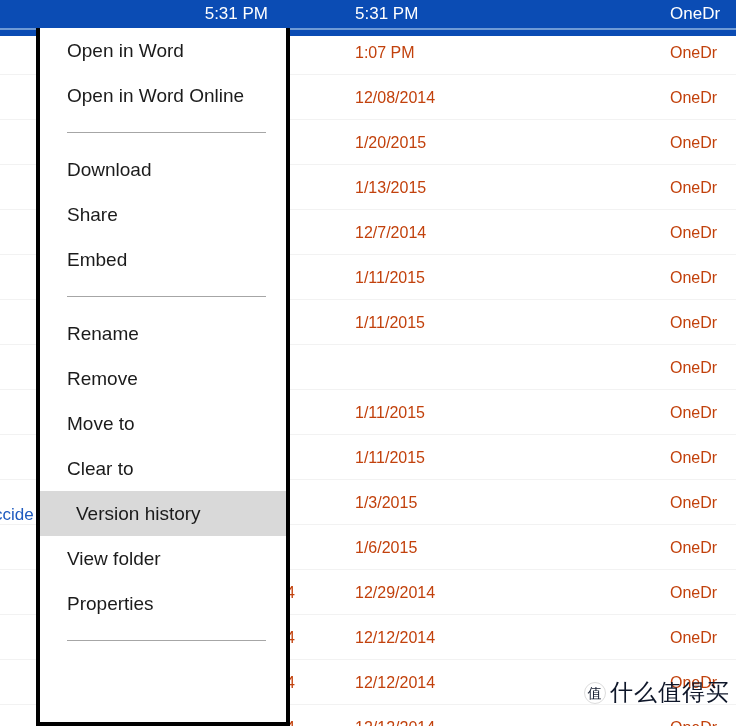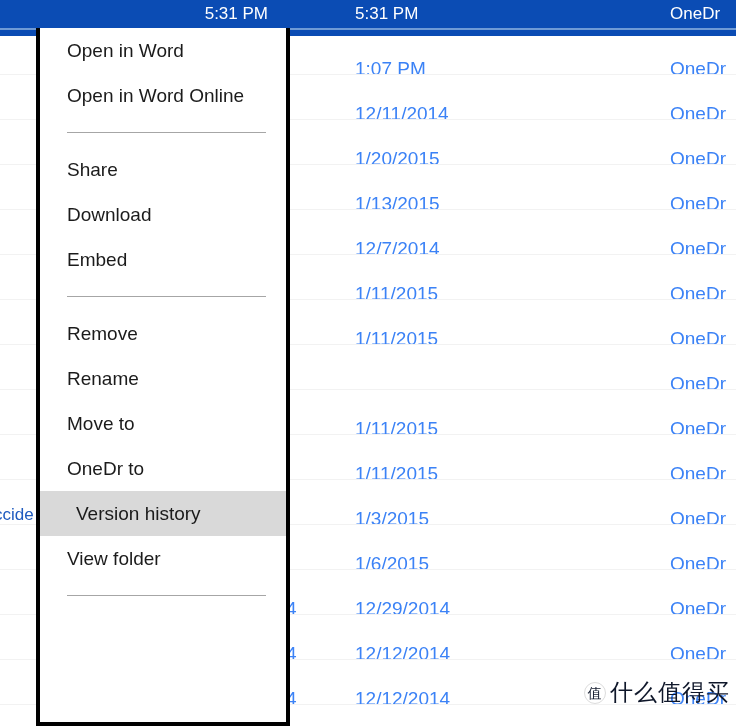--- a/index.html
+++ b/index.html
@@ -29,22 +29,22 @@
   }
 
   .row {
     position:absolute; left:0; width:736px; height:45px;
   }
   .row .sep {
     position:absolute; left:0; bottom:0; width:736px; height:1px;
     background:#f2f2f2;
   }
   .row .cell {
-    position:absolute; top:16px; height:45px; line-height:45px;
-    color:#3b82f6; font-size:19px; white-space:nowrap;
+    position:absolute; top:0; height:45px; line-height:45px;
+    color:#c2410c; font-size:16px; white-space:nowrap;
   }
   .row .cell.c0 { left:286px; }
   .row .cell.c1 { left:355px; }
   .row .cell.c2 { left:670px; }
 
   .link-text {
     position:absolute; left:-6px; top:505px;
     color:#1f5bbf; font-size:17px; white-space:nowrap;
   }
 
@@ -98,21 +98,21 @@
 
     <div id="rows-container">
         <div class="row" style="top: 30px;">
           <div class="cell c0"></div>
           <div class="cell c1">1:07 PM</div>
           <div class="cell c2">OneDr</div>
           <div class="sep"></div>
         </div>
         <div class="row" style="top: 75px;">
           <div class="cell c0"></div>
-          <div class="cell c1">12/11/2014</div>
+          <div class="cell c1">12/08/2014</div>
           <div class="cell c2">OneDr</div>
           <div class="sep"></div>
         </div>
         <div class="row" style="top: 120px;">
           <div class="cell c0"></div>
           <div class="cell c1">1/20/2015</div>
           <div class="cell c2">OneDr</div>
           <div class="sep"></div>
         </div>
         <div class="row" style="top: 165px;">
@@ -199,30 +199,31 @@
   <div class="watermark">
     <span class="mark-circle">值</span><span>什么值得买</span>
   </div>
 
   <div class="context-menu" id="context-menu">
       <div class="menu-item">Open in Word</div>
       <div class="menu-item">Open in Word Online</div>
       <div class="menu-gap"></div>
       <div class="menu-sep"></div>
       <div class="menu-gap"></div>
+      <div class="menu-item">Download</div>
       <div class="menu-item">Share</div>
-      <div class="menu-item">Download</div>
       <div class="menu-item">Embed</div>
       <div class="menu-gap"></div>
       <div class="menu-sep"></div>
       <div class="menu-gap"></div>
+      <div class="menu-item">Rename</div>
       <div class="menu-item">Remove</div>
-      <div class="menu-item">Rename</div>
       <div class="menu-item">Move to</div>
-      <div class="menu-item">OneDr to</div>
+      <div class="menu-item">Clear to</div>
       <div class="menu-item highlighted">Version history</div>
       <div class="menu-item">View folder</div>
+      <div class="menu-item">Properties</div>
       <div class="menu-gap"></div>
       <div class="menu-sep"></div>
       <div class="menu-gap"></div>
     </div>
 
 </div>
 
 </body></html>

